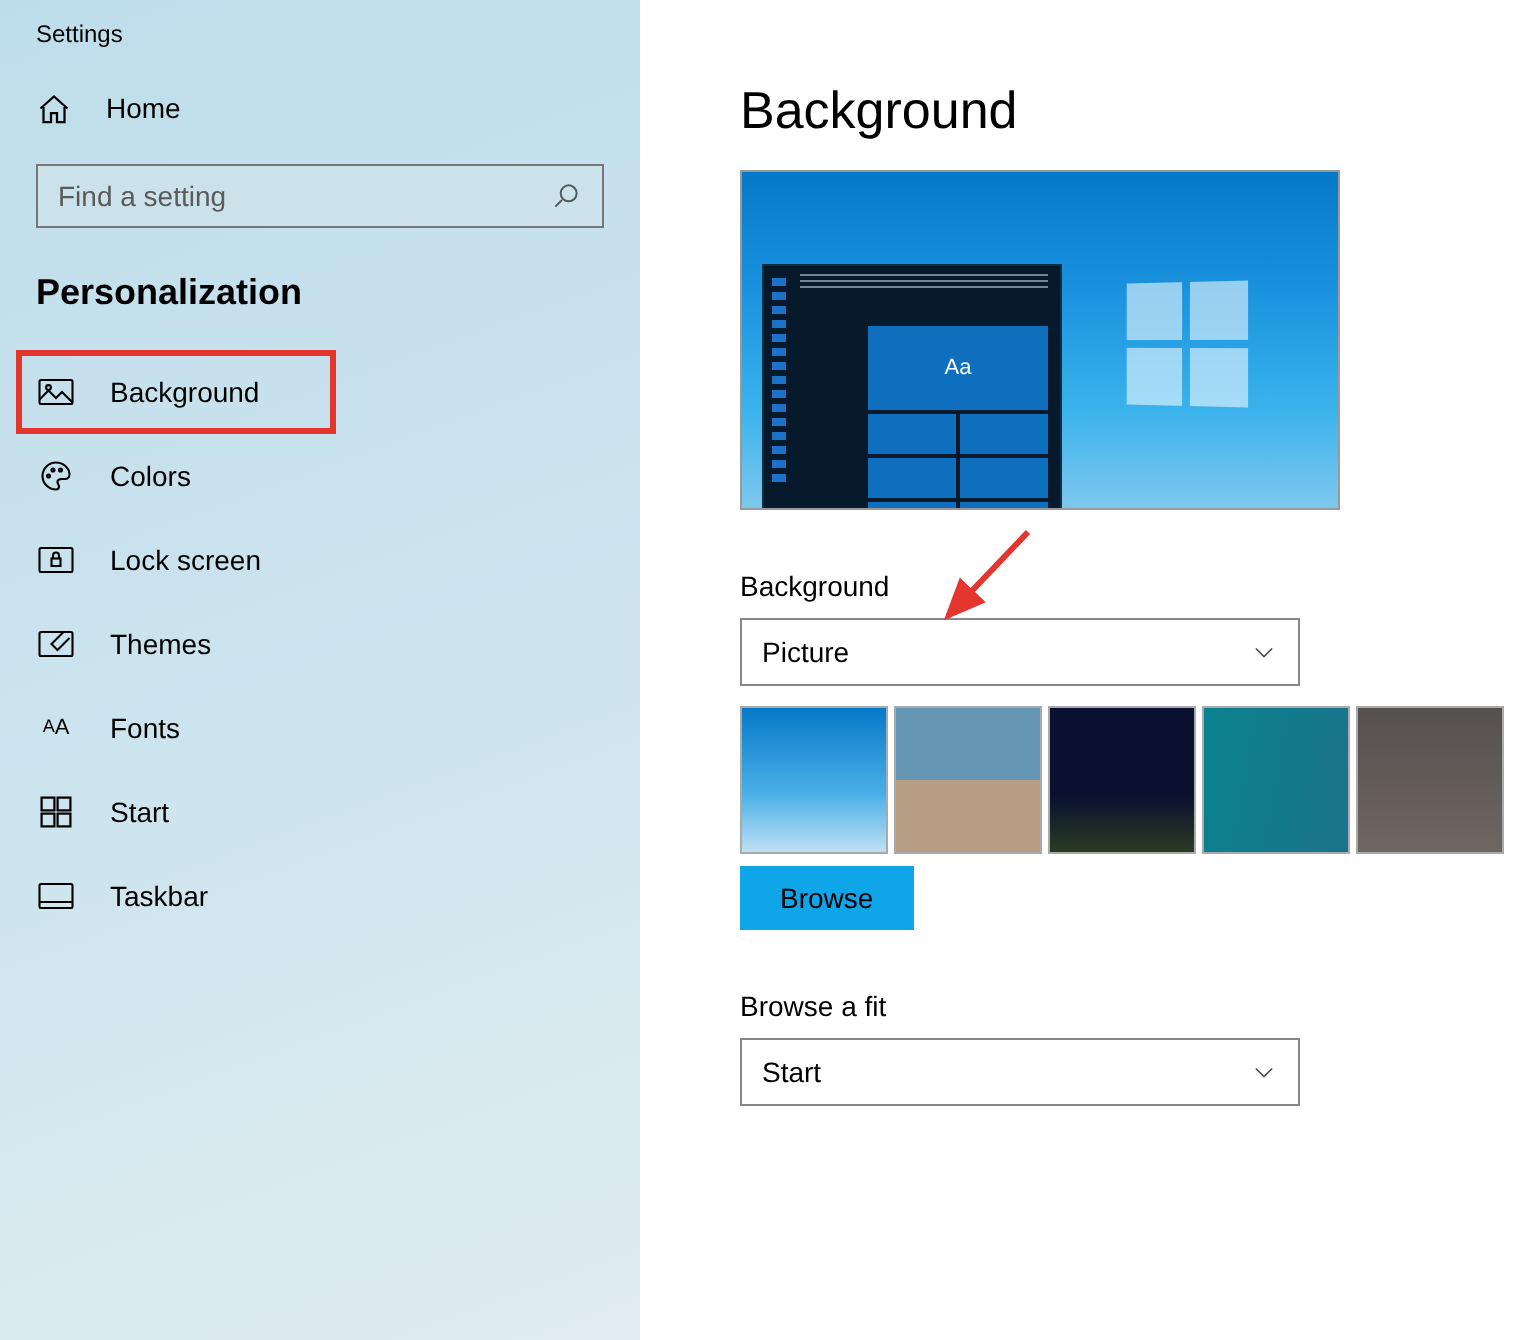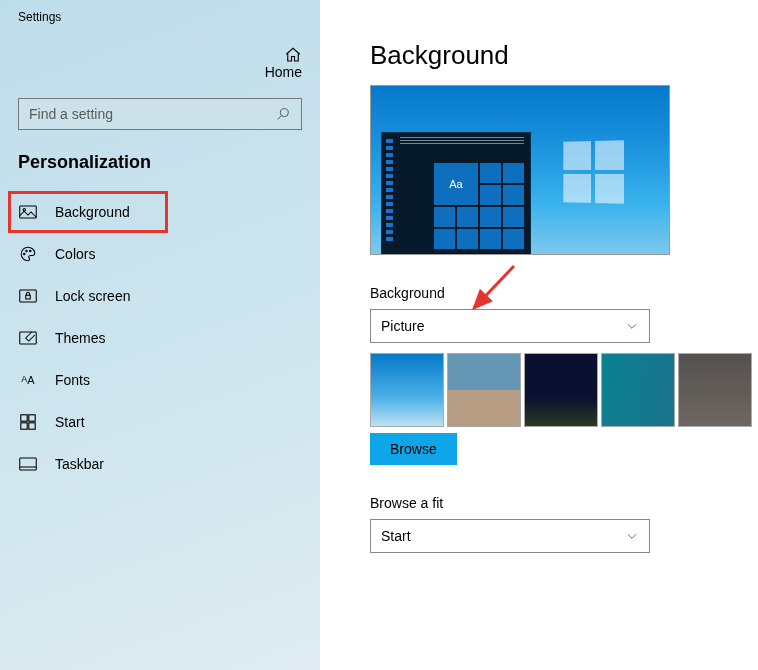--- a/index.html
+++ b/index.html
@@ -1,20 +1,20 @@
 <!DOCTYPE html>
 <html><head>
   <meta charset="utf-8">
   <style>
     * { box-sizing: border-box; margin: 0; padding: 0; }
     body { font-family: "Segoe UI", Tahoma, sans-serif; font-size: 14px; color: #000; width: 758px; height: 670px; overflow: hidden; }
     .app { display: flex; height: 100%; gap: 32px; }
     .sidebar { width: 320px; background: linear-gradient(160deg, #beddea 0%, #cce4ee 50%, #e0ecf1 100%); padding: 10px 0 0 0; }
     .title { font-size: 12px; padding: 0 0 10px 18px; }
-    .home-row { display: flex; align-items: flex-end; padding: 12px 18px; cursor: pointer; flex-direction: column; }
+    .home-row { display: flex; align-items: flex-start; padding: 12px 18px; cursor: pointer; }
     .home-row .label, .nav-item .label { margin-left: 17px; font-size: 14px; }
     .searchwrap { padding: 0 18px 0 18px; margin-top: 6px; }
     .search { position: relative; border: 1px solid #777; background: #cbe2eb; height: 32px; display: flex; align-items: center; justify-content: center; }
     .search input { border: none; background: transparent; outline: none; width: 100%; padding: 0 34px 0 10px; font-size: 14px; color: #555; }
     .search input::placeholder { color: #5a5a5a; }
     .search .sicon { position: absolute; right: 10px; top: 7px; opacity: 0.6; transform: scaleX(-1); }
     .section-header { font-weight: 600; padding: 22px 18px 8px 18px; font-size: 18px; }
     .nav { margin-top: 10px; }
     .nav-item { height: 42px; display: flex; align-items: center; padding-left: 18px; cursor: pointer; position: relative; }
     .nav-item .iconbox { width: 20px; display:flex; justify-content:center; }
@@ -22,21 +22,21 @@
     .main { flex: 1; background: #fff; padding: 40px 0 0 18px; }
     h1 { font-weight: 500; font-size: 26px; margin-bottom: 14px; }
     .preview { width: 300px; height: 170px; border: 1px solid #999; background: linear-gradient(180deg,#0579c9 0%, #1a92de 35%, #39b2ec 70%, #7ec8ee 100%); position: relative; overflow: hidden; }
     .preview .winlogo { position: absolute; right: 45px; top: 55px; display: grid; grid-template-columns: 1fr 1fr; grid-template-rows: 1fr 1fr; gap: 4px; width: 62px; height: 62px; transform: perspective(280px) rotateY(-12deg); }
     .preview .winlogo div { background: rgba(255,255,255,0.55); }
     .deskmock { position: absolute; left: 10px; top: 46px; width: 150px; height: 124px; background: #071a2c; border: 1px solid #0d2f4a; }
     .deskmock .dots { position:absolute; left:4px; top:6px; display:flex; flex-direction:column; gap:3px;}
     .deskmock .dots span{ width:7px; height:4px; background:#1d72c8; display:block;}
     .deskmock .hlines{ position:absolute; left:18px; top:4px; right:6px; height:12px; display:flex; flex-direction:column; gap:2px;}
     .deskmock .hlines span{height:1px;background:#708898;display:block;}
-    .tiles { position: absolute; left: 52px; top: 30px; width: 90px; height: 85px; display: grid; grid-template-columns: repeat(4, 1fr); grid-auto-rows: 20px; gap: 2px; }
+    .tiles { position: absolute; left: 52px; top: 30px; width: 90px; height: 85px; display: grid; grid-template-columns: repeat(2, 1fr); grid-auto-rows: 20px; gap: 2px; }
     .tiles div { background: #0e6fbf; }
     .tiles .big { grid-column: span 2; grid-row: span 2; display:flex; align-items:center; justify-content:center; color:#fff; font-size:11px;}
     .field-label { font-size: 14px; margin-top: 30px; margin-bottom: 8px; }
     .select { border: 1px solid #888; width: 280px; height: 32px; display: flex; align-items: center; justify-content: space-between; padding: 16px 10px; background:#fff; cursor:pointer; }
     .select .chev { opacity: 0.7; }
     .thumbs { display: flex; gap: 3px; margin-top: 10px; }
     .thumb { width: 74px; height: 74px; border: 1px solid #aaa; cursor:pointer; }
     .thumb.t1 { background: linear-gradient(180deg,#0579c9,#4bb0e8 60%,#bde0f3); }
     .thumb.t2 { background: linear-gradient(180deg,#6597b5 50%,#b79d83 50%); }
     .thumb.t3 { background: linear-gradient(180deg,#0a1030 60%,#2a3b23); }

